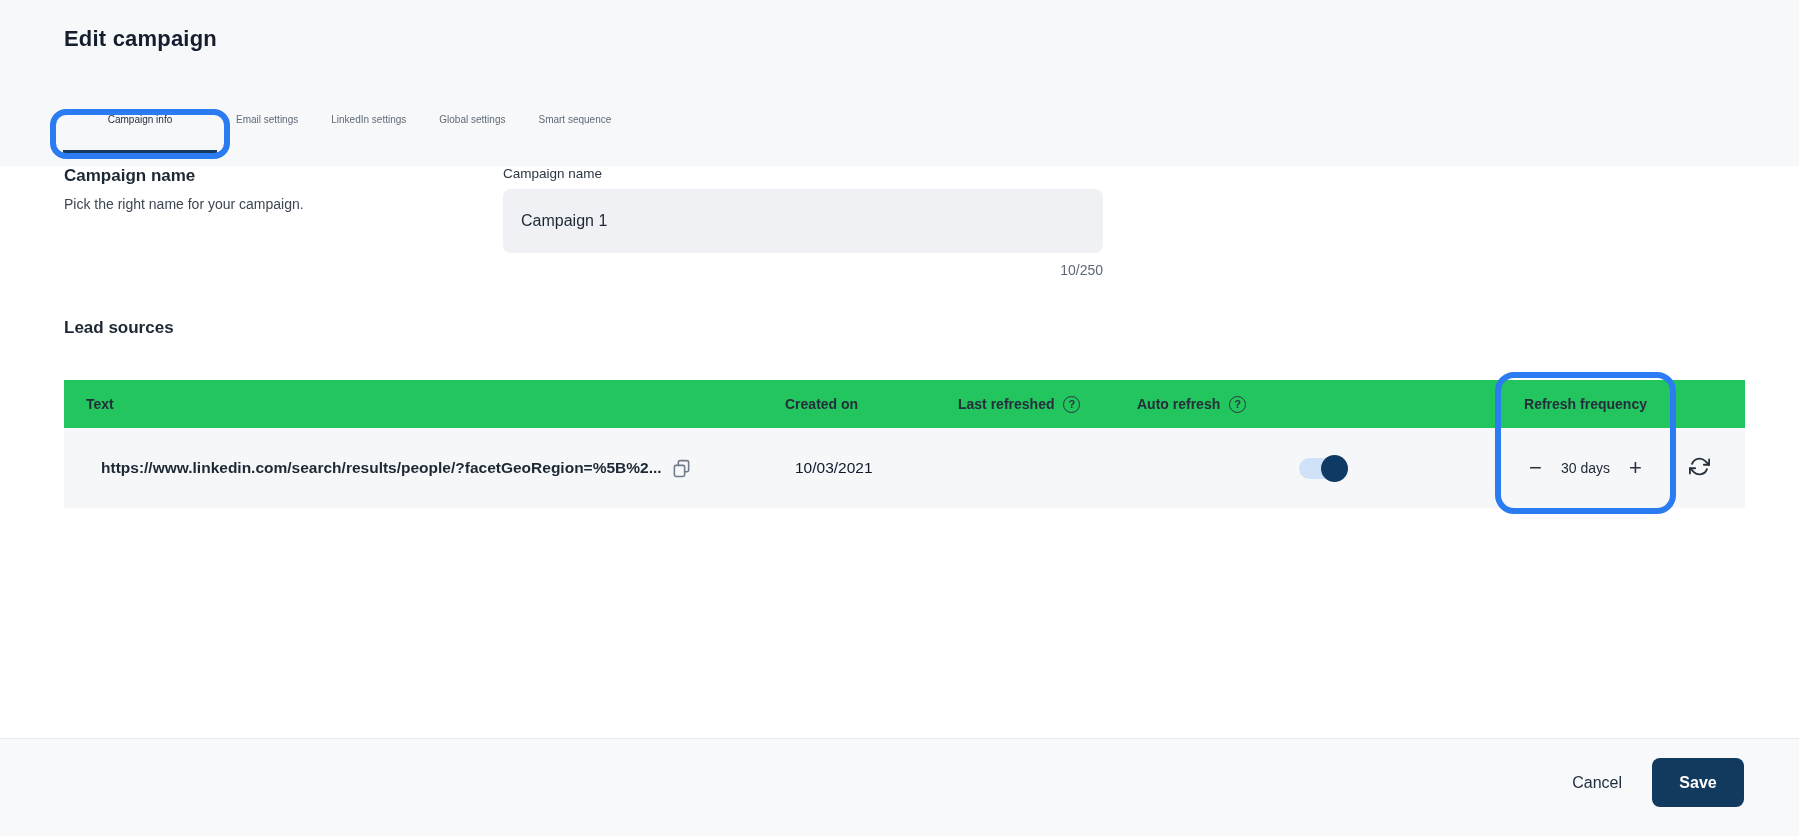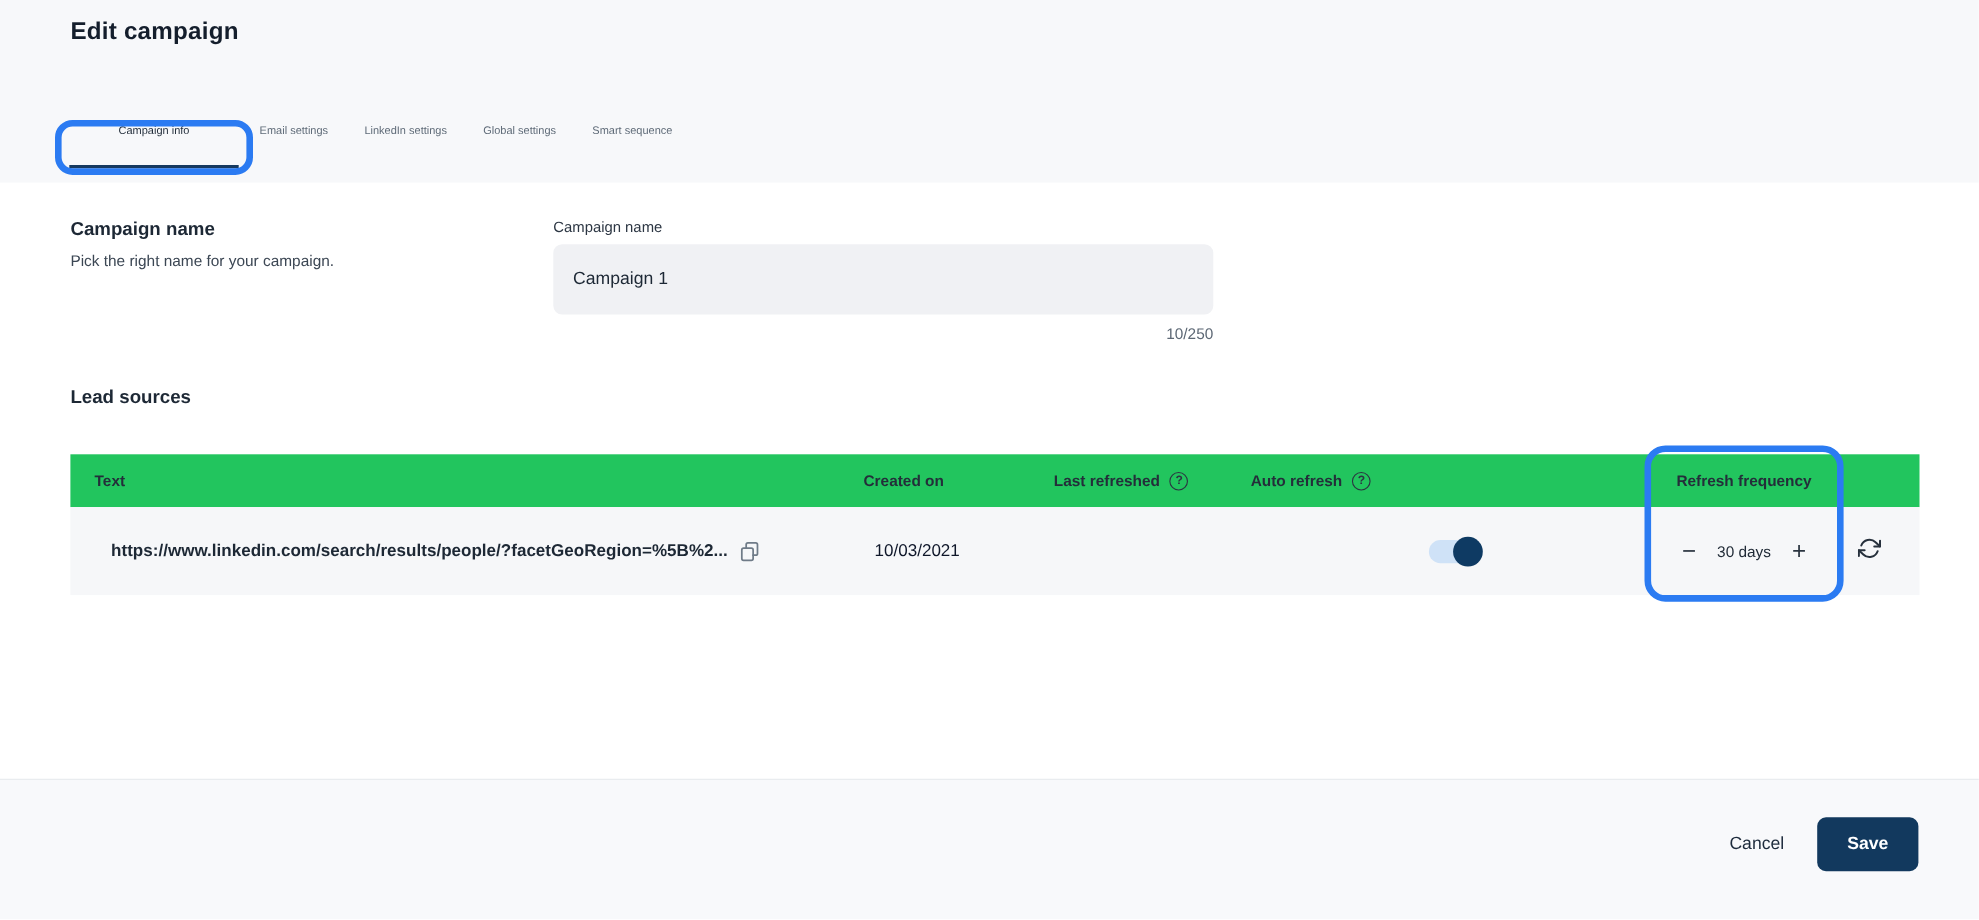--- a/index.html
+++ b/index.html
@@ -2,31 +2,31 @@
 <html><head>
 <meta charset="utf-8">
 <style>
   * { margin:0; padding:0; box-sizing:border-box; }
   html,body { background:#ffffff; }
   body { font-family:"Liberation Sans", sans-serif; }
   .page { width:1799px; height:836px; display:flex; flex-direction:column; background:#ffffff; overflow:hidden; }
 
   
   .header { background:#f7f8fa; height:166px; flex:0 0 auto; position:relative; }
-  .page-title { position:absolute; left:64px; top:15px; font-size:22px; font-weight:700; color:#141e2c; letter-spacing:.2px; }
+  .page-title { position:absolute; left:64px; top:26px; font-size:22px; font-weight:700; color:#141e2c; letter-spacing:.2px; }
   .tabs { position:absolute; left:63px; bottom:13px; display:flex; align-items:flex-end; }
   .tab { font-size:10px; color:#5f6b78; padding-bottom:28px; margin-right:33px; cursor:pointer; white-space:nowrap; }
   .tab-active-wrap { position:relative; margin-right:19px; }
   .tab.active { color:#1f2a37; width:154px; text-align:center; padding-bottom:25px; border-bottom:3px solid #16395f; margin-right:0; }
   .tab-highlight { position:absolute; left:-13px; right:-13px; top:-5px; bottom:-6px; border:6px solid #2b7bf2; border-radius:16px; pointer-events:none; }
 
   
   .content { flex:1 1 auto; background:#ffffff; padding:0 54px 0 64px; }
 
-  .name-row { display:flex; margin-top:33px; }
+  .name-row { display:flex; }
   .left-col { width:439px; }
   .section-label { font-size:17px; font-weight:600; color:#1d2835; margin-bottom:10px; }
   .section-desc { font-size:14px; color:#3c4754; }
   .field-col { width:600px; }
   .field-label { font-size:13.5px; color:#2c3643; margin-bottom:8px; }
   .text-input { width:600px; height:64px; background:#f0f1f4; border:none; border-radius:8px; padding:0 18px; font-size:16px; color:#1d2835; font-family:"Liberation Sans", sans-serif; outline:none; }
   .char-counter { text-align:right; font-size:14px; color:#5d6875; margin-top:9px; }
 
   .lead-heading { font-size:17px; font-weight:600; color:#1d2835; margin-top:40px; }
 
@@ -50,21 +50,21 @@
   .toggle-knob { position:absolute; right:-3px; top:-3px; width:27px; height:27px; border-radius:50%; background:#0e3a63; }
   .cell-stepper { display:flex; align-items:center; justify-content:center; gap:17px; }
   .step-btn { font-size:22px; color:#2a3440; background:none; border:none; cursor:pointer; line-height:1; font-family:"Liberation Sans", sans-serif; padding:0 2px; }
   .step-value { font-size:14px; color:#212b37; white-space:nowrap; }
   .cell-action { padding-left:13px; }
   .icon-btn { background:none; border:none; cursor:pointer; display:inline-flex; padding:0; }
 
   .col-highlight { position:absolute; right:69px; top:-8px; width:181px; height:142px; border:6px solid #2b7bf2; border-radius:19px; pointer-events:none; }
 
   
-  .footer { flex:0 0 auto; height:128px; background:#f8f9fb; border-top:1px solid #e7eaee; display:flex; align-items:center; justify-content:flex-end; padding:0 55px 10px 0; gap:30px; }
+  .footer { flex:0 0 auto; height:98px; background:#f8f9fb; border-top:1px solid #e7eaee; display:flex; align-items:center; justify-content:flex-end; padding:0 55px 10px 0; gap:30px; }
   .cancel-btn { font-size:16px; color:#1d2b3c; background:none; border:none; cursor:pointer; font-family:"Liberation Sans", sans-serif; }
   .save-btn { width:92px; height:49px; background:#12395e; color:#ffffff; font-size:16px; font-weight:600; border:none; border-radius:8px; cursor:pointer; font-family:"Liberation Sans", sans-serif; }
 </style>
 </head>
 <body>
 
 <div class="page">
 
   <div class="header">
     <div class="page-title">Edit campaign</div>

